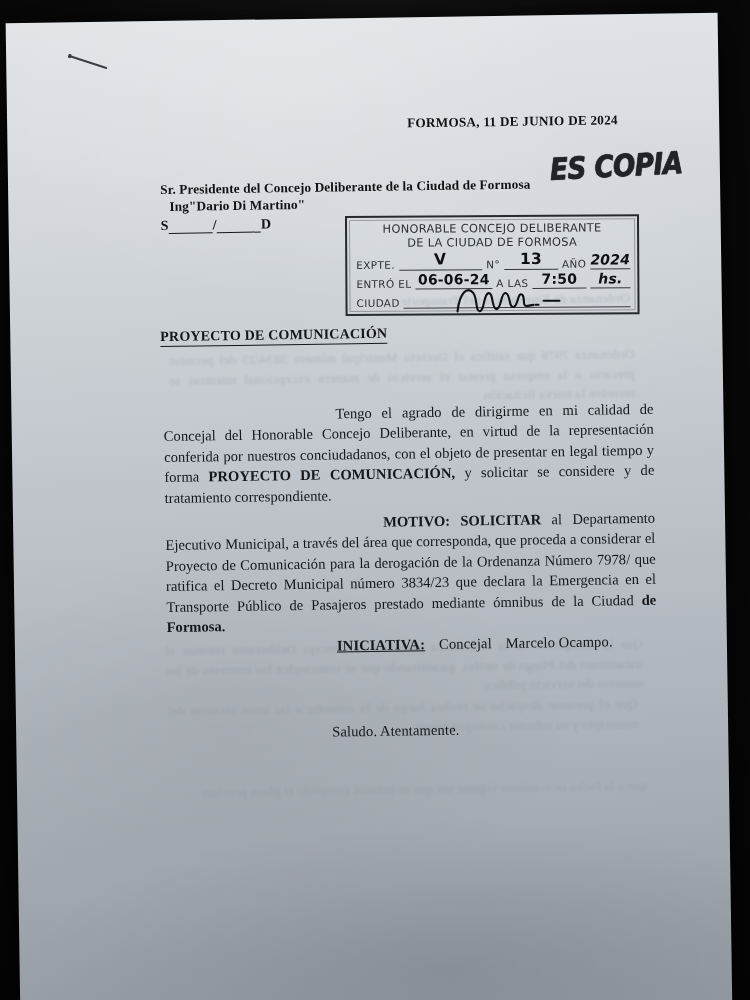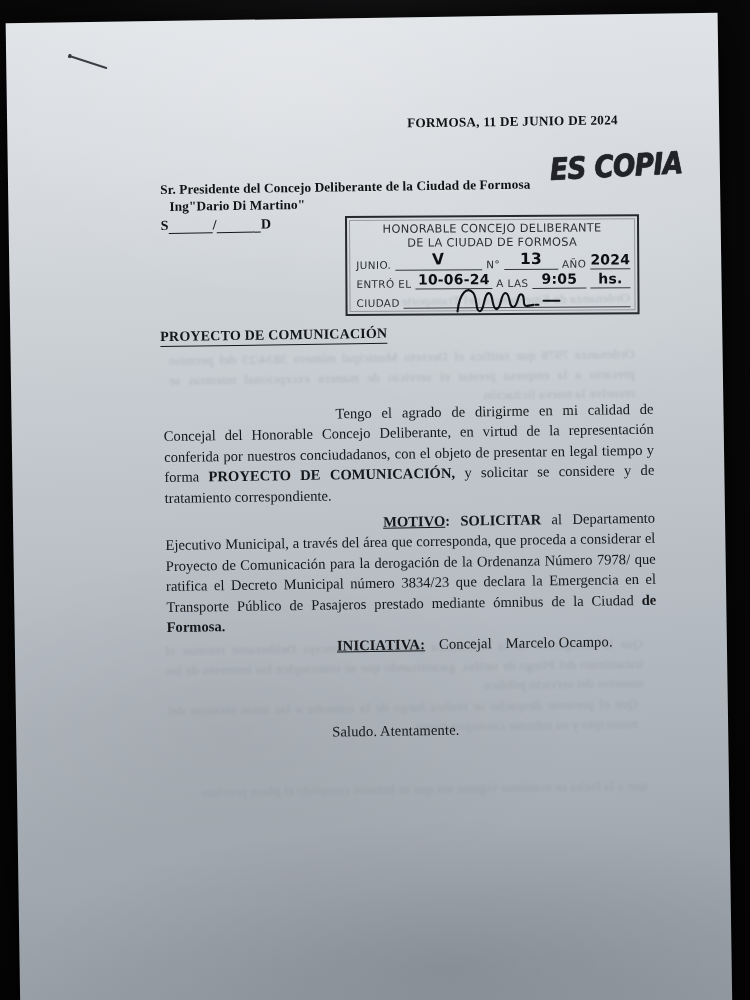--- a/index.html
+++ b/index.html
@@ -60,21 +60,21 @@
     box-shadow:0 .5px 0 rgba(255,255,255,.25);
   }
   #staple i:after{
     content:"";position:absolute;left:-1px;top:-1px;width:3px;height:4px;
     background:#34383c;border-radius:1px;
   }
 
   
   .t{position:absolute;color:#141619;letter-spacing:.1px;}
   .b{font-weight:bold;}
-  .u{text-decoration:underline;}
+  .u{}
 
   #dateline{
     left:400px;top:98px;width:300px;
     font-weight:bold;font-size:13.2px;letter-spacing:.25px;
     color:#101214;
   }
 
   #addr{left:152px;top:160px;width:400px;font-weight:bold;font-size:13.3px;line-height:17px;color:#101214;}
   #addr .l2{display:block;padding-left:9px;letter-spacing:.1px;}
   #sd{display:block;margin-top:2px;font-size:14px;letter-spacing:.3px;}
@@ -111,21 +111,21 @@
   }
   #stampbox .row{
     position:absolute;left:9px;right:7px;
     font-size:10.4px;letter-spacing:.4px;
     display:flex;align-items:flex-end;gap:4px;white-space:nowrap;
   }
   #r1{top:41px;} #r2{top:60px;} #r3{top:79px;}
   .lbl{color:#2b2e32;}
   .rule{flex:1 1 auto;border-bottom:1.2px solid #35383c;height:10px;position:relative;}
   .rule.sm{flex:0 0 54px;}
-  .rule.xs{flex:0 0 40px;}
+  .rule.xs{flex:0 0 40px;font-style:italic;}
   
   .hw{
     position:absolute;bottom:1px;left:50%;transform:translateX(-50%);
     font-family:"DejaVu Sans", sans-serif;
     font-weight:bold;font-size:14px;color:#0e1013;
     white-space:nowrap;letter-spacing:.2px;
   }
   .hw.tilt{transform:translateX(-50%) rotate(-3deg);}
   .hw.big{font-size:15.5px;}
 
@@ -203,42 +203,42 @@
       <span id="sd"><span>S</span><u></u><span>/</span><u></u><span>D</span></span>
     </div>
 
     <div id="stampbox">
       <div class="hdr">
         <div>HONORABLE CONCEJO DELIBERANTE</div>
         <div>DE LA CIUDAD DE FORMOSA</div>
       </div>
 
       <div class="row" id="r1">
-        <span class="lbl">JUNIO.</span>
+        <span class="lbl">EXPTE.</span>
         <span class="rule">
           <span class="hw big tilt">V</span>
         </span>
         <span class="lbl">N°</span>
         <span class="rule sm">
           <span class="hw big">13</span>
         </span>
         <span class="lbl">AÑO</span>
         <span class="rule xs">
           <span class="hw">2024</span>
         </span>
       </div>
 
       <div class="row" id="r2">
         <span class="lbl">ENTRÓ EL</span>
         <span class="rule">
-          <span class="hw">10-06-24</span>
+          <span class="hw">06-06-24</span>
         </span>
         <span class="lbl">A LAS</span>
         <span class="rule sm">
-          <span class="hw">9:05</span>
+          <span class="hw">7:50</span>
         </span>
         <span class="rule xs">
           <span class="hw">hs.</span>
         </span>
       </div>
 
       <div class="row" id="r3">
         <span class="lbl">CIUDAD</span>
         <span class="rule">
           <svg id="firma-sig" viewBox="0 0 110 34">

